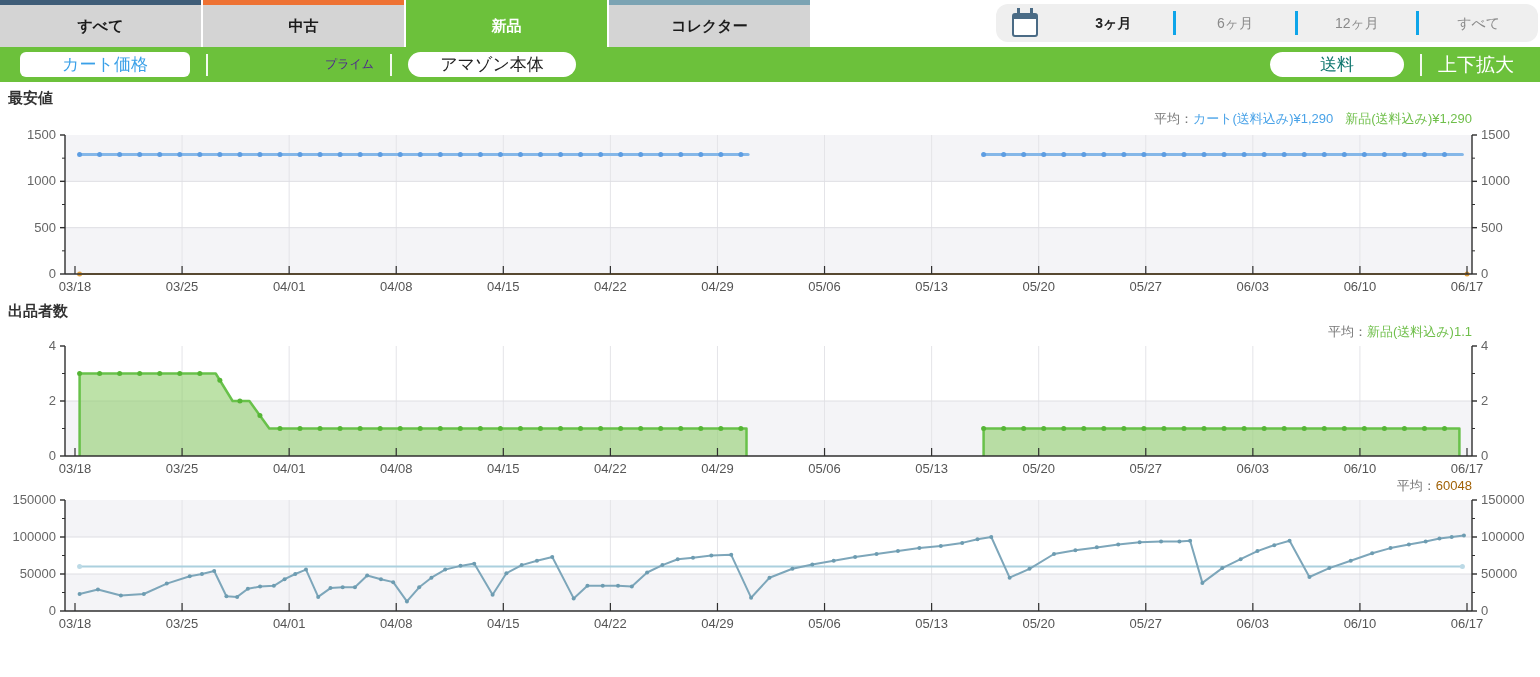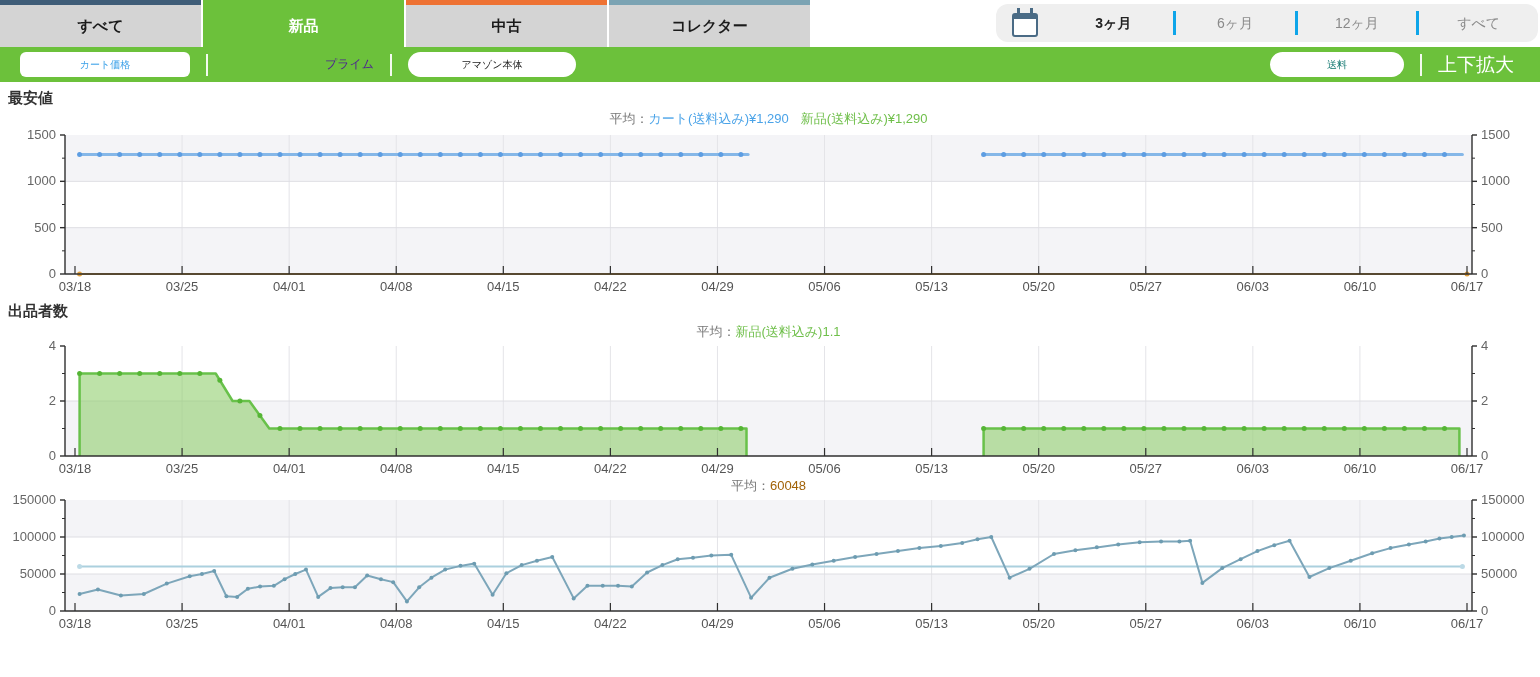--- a/index.html
+++ b/index.html
@@ -20,49 +20,49 @@
   .cal{width:22px;height:16px;border:2px solid #4a6b85;border-top:6px solid #4a6b85;border-radius:3px;
        background:#fff;position:relative;margin-top:4px}
   .cal:before,.cal:after{content:"";position:absolute;top:-11px;width:3px;height:6px;background:#4a6b85}
   .cal:before{left:3px}.cal:after{right:3px}
   .range .opt{flex:1;text-align:center;font-size:14px;color:#8a8a8a;height:24px;line-height:24px;cursor:pointer}
   .range .opt + .opt{border-left:3px solid #0ea5e9}
   .range .opt.selected{color:#222;font-weight:bold}
   
   .toolbar{height:35px;background:#6cc13b;display:flex;align-items:center}
   .pill{height:25px;background:#fff;display:flex;align-items:center;justify-content:center;
-        font-size:10px;cursor:pointer}
+        font-size:17px;cursor:pointer}
   #cartPill{width:170px;margin-left:20px;border-radius:6px;color:#3aa0e8}
   #primeBtn{width:150px;text-align:right;color:#4c1d95;font-size:12px;cursor:pointer}
   #amazonPill{width:168px;border-radius:13px;color:#222}
   #shipPill{width:134px;border-radius:13px;color:#0f766e}
   #expandBtn{color:#fff;font-size:19px;margin:0 26px 0 0;cursor:pointer}
   .tdiv{width:2px;height:22px;background:rgba(255,255,255,.92);margin:0 16px}
   
   .chart-title{font-size:15px;font-weight:bold;color:#333;padding:7px 0 2px 8px}
   .sec0 .chart-title{}
-  .chart-avg{width:1407px;margin-left:65px;text-align:center;font-size:13px;height:20px;white-space:nowrap}
+  .chart-avg{width:1407px;margin-left:65px;text-align:right;font-size:13px;height:20px;white-space:nowrap}
   .chart-avg span{display:inline-block}
   svg{display:block;overflow:visible}
 </style>
 </head>
 <body>
 
 <div class="tabbar" id="tabbar">
     <div class="tab">
       <div class="strip" style="background: rgb(63, 93, 120);"></div>
       <div class="tbody">すべて</div>
     </div>
+    <div class="tab">
+      <div class="strip" style="background: rgb(238, 114, 51);"></div>
+      <div class="tbody">中古</div>
+    </div>
     <div class="tab active">
       <div class="strip" style="background: rgb(108, 193, 59);"></div>
       <div class="tbody">新品</div>
-    </div>
-    <div class="tab">
-      <div class="strip" style="background: rgb(238, 114, 51);"></div>
-      <div class="tbody">中古</div>
     </div>
     <div class="tab">
       <div class="strip" style="background: rgb(123, 163, 179);"></div>
       <div class="tbody">コレクター</div>
     </div>
     <div class="spacer"></div>
     <div class="range">
       <div class="icon-cell">
         <div class="cal"></div>
       </div>

